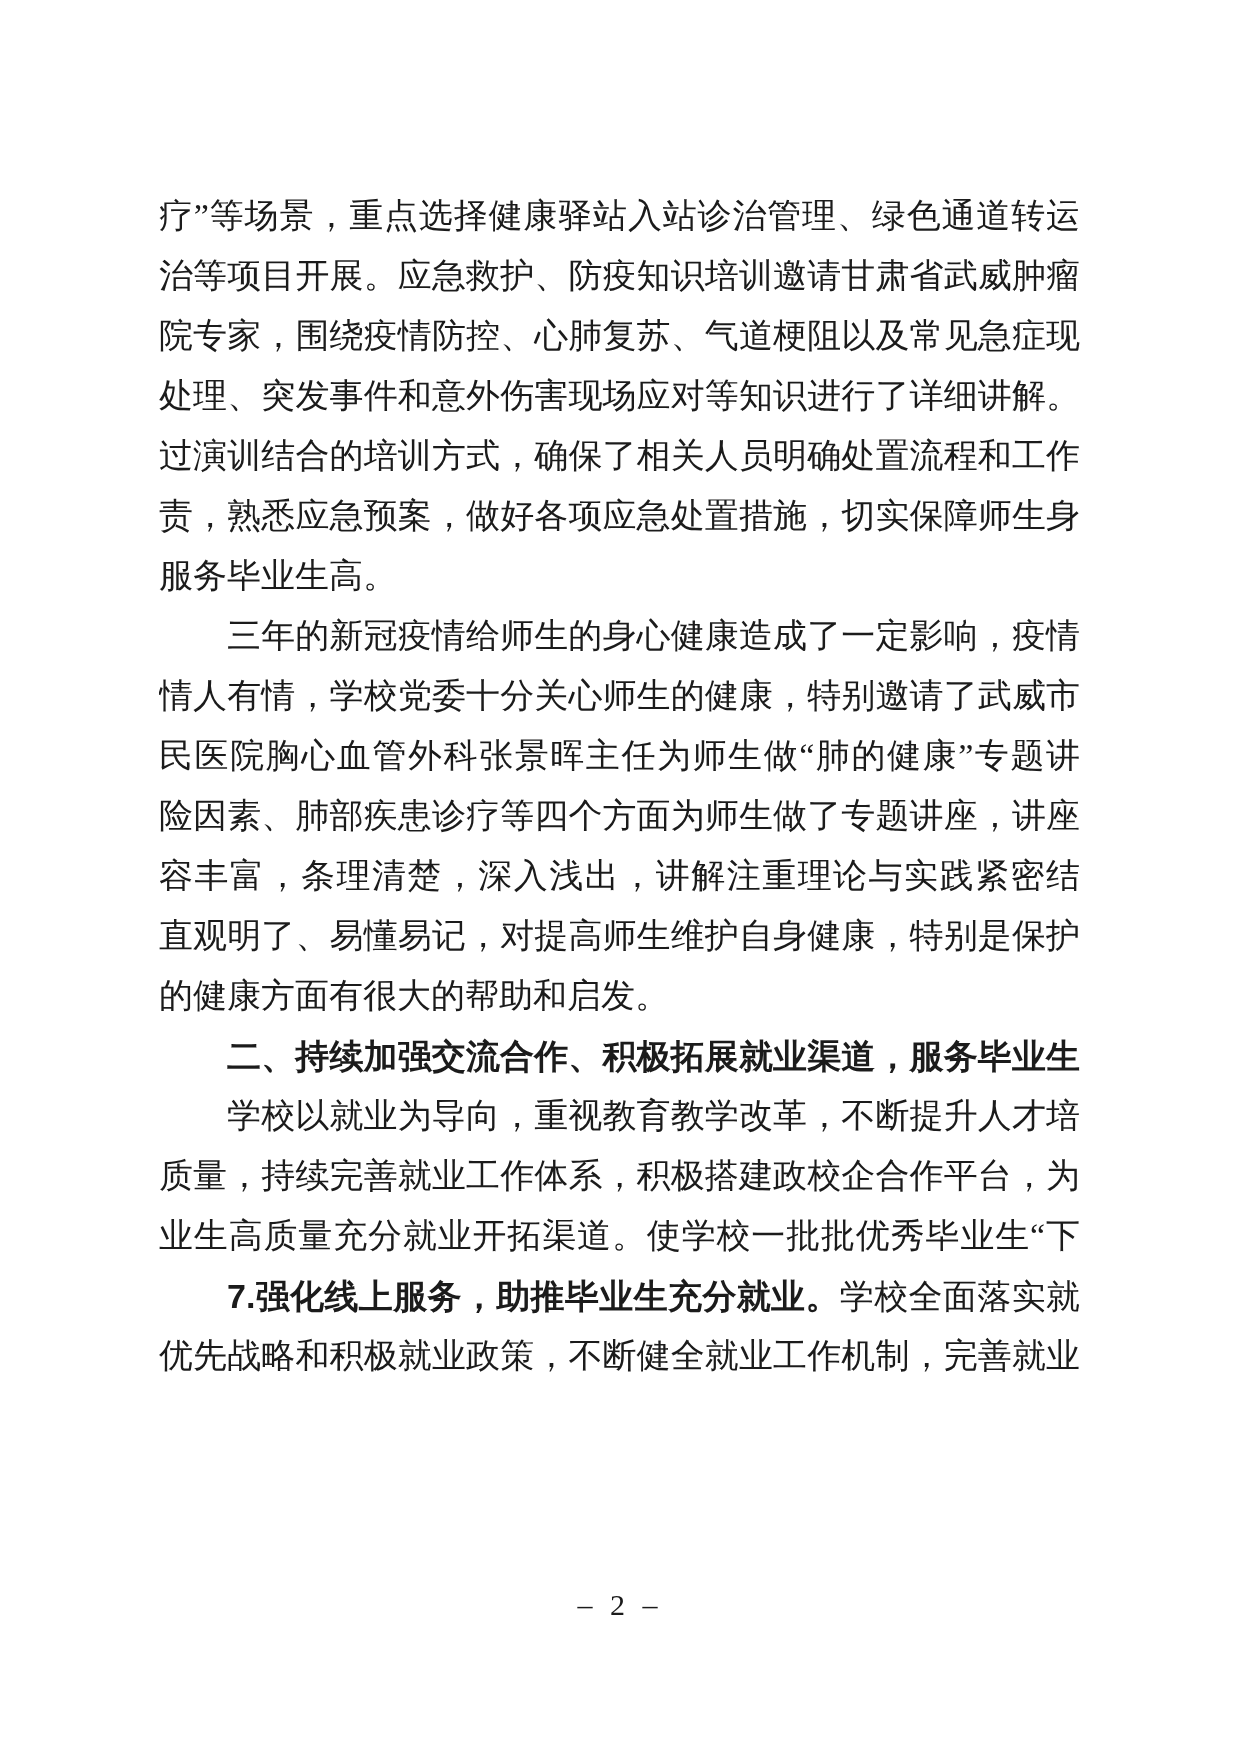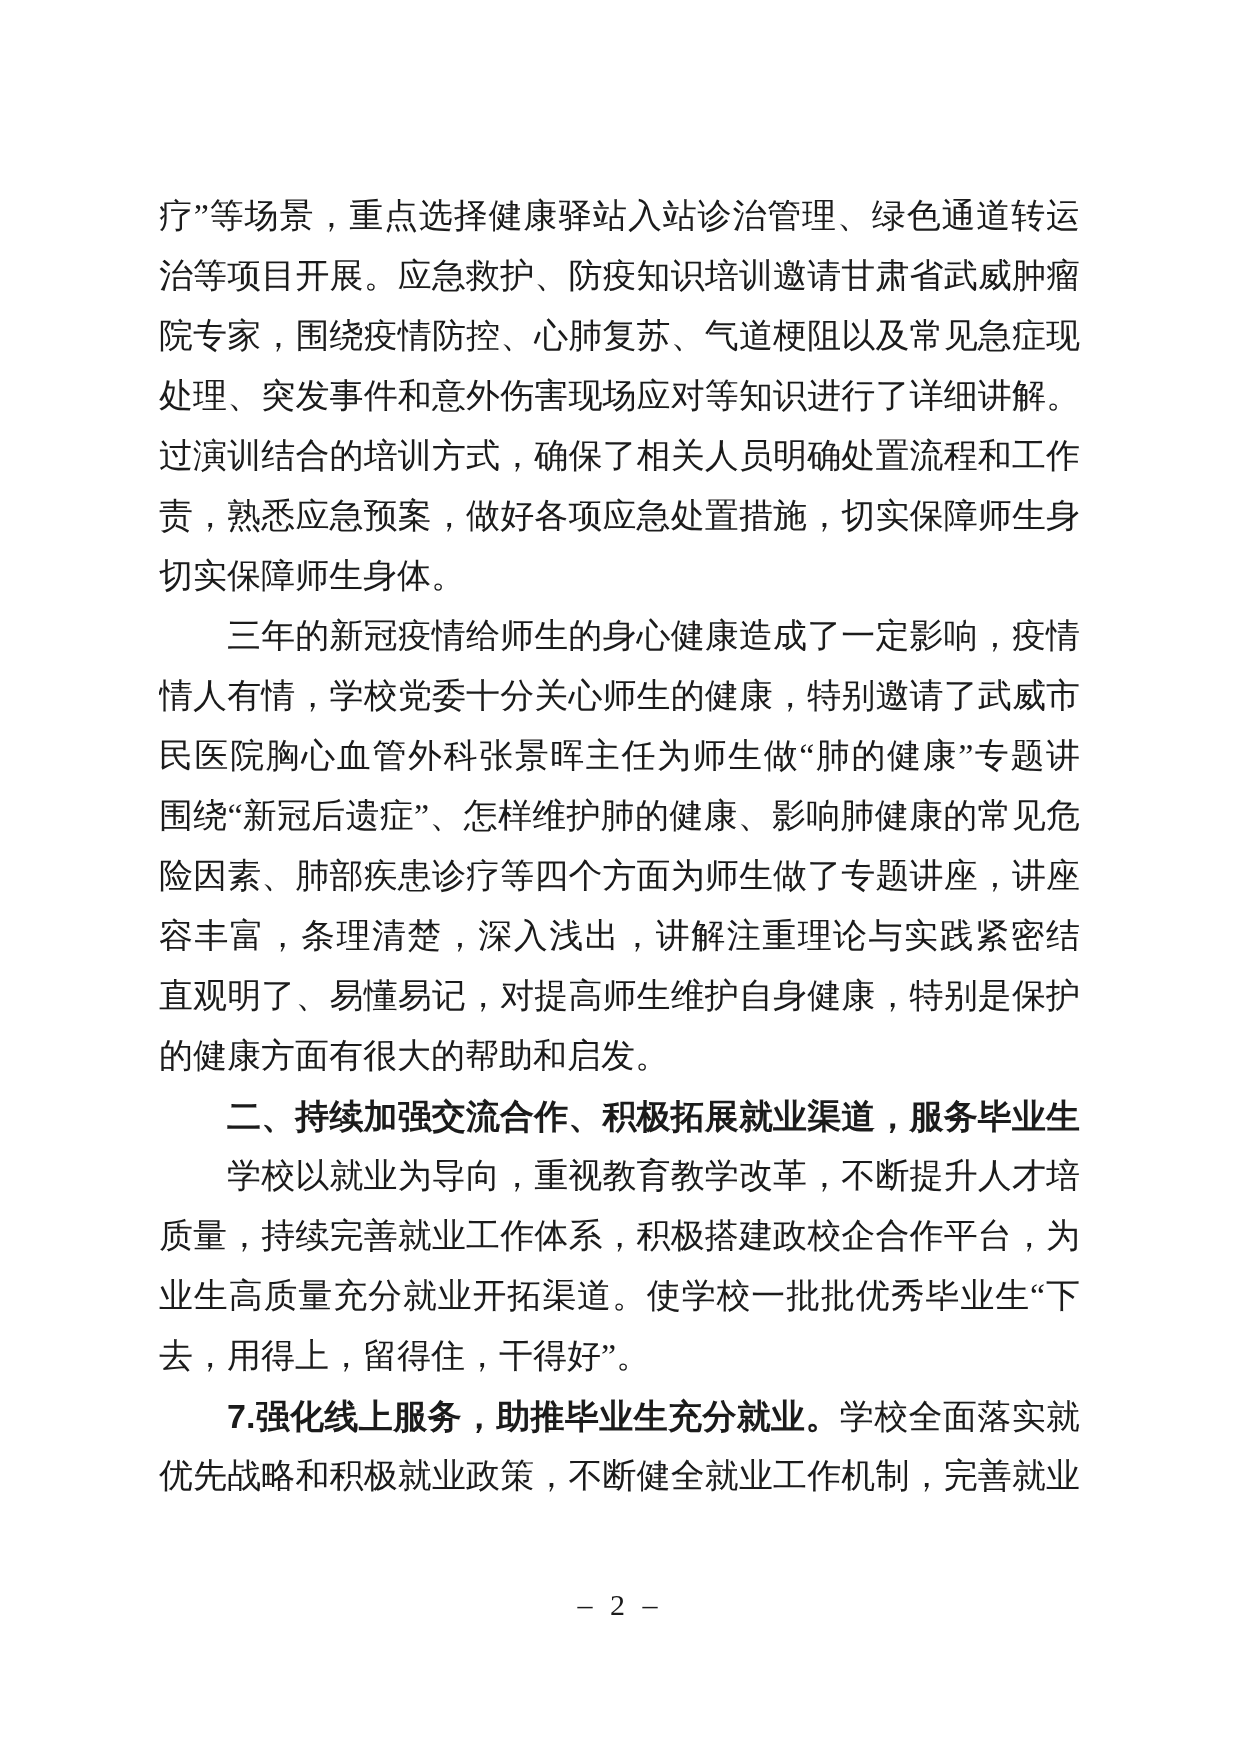--- a/index.html
+++ b/index.html
@@ -68,33 +68,31 @@
 <body>
 
 <div class="page">
   <div class="text-area" id="text-area">
       <div class="line"><span class="seg">疗”等场景，重点选择健康驿站入站诊治管理、绿色通道转运救</span></div>
       <div class="line"><span class="seg">治等项目开展。应急救护、防疫知识培训邀请甘肃省武威肿瘤医</span></div>
       <div class="line"><span class="seg">院专家，围绕疫情防控、心肺复苏、气道梗阻以及常见急症现场</span></div>
       <div class="line"><span class="seg">处理、突发事件和意外伤害现场应对等知识进行了详细讲解。通</span></div>
       <div class="line"><span class="seg">过演训结合的培训方式，确保了相关人员明确处置流程和工作职</span></div>
       <div class="line"><span class="seg">责，熟悉应急预案，做好各项应急处置措施，切实保障师生身体</span></div>
-      <div class="line end"><span class="seg">切实保障师生身体。</span></div>
+      <div class="line end"><span class="seg">服务毕业生高。</span></div>
       <div class="line indent"><span class="seg">三年的新冠疫情给师生的身心健康造成了一定影响，疫情无</span></div>
       <div class="line"><span class="seg">情人有情，学校党委十分关心师生的健康，特别邀请了武威市人</span></div>
       <div class="line"><span class="seg">民医院胸心血管外科张景晖主任为师生做“肺的健康”专题讲座。</span></div>
-      <div class="line"><span class="seg">围绕“新冠后遗症”、怎样维护肺的健康、影响肺健康的常见危</span></div>
       <div class="line"><span class="seg">险因素、肺部疾患诊疗等四个方面为师生做了专题讲座，讲座内</span></div>
       <div class="line"><span class="seg">容丰富，条理清楚，深入浅出，讲解注重理论与实践紧密结合，</span></div>
       <div class="line"><span class="seg">直观明了、易懂易记，对提高师生维护自身健康，特别是保护肺</span></div>
       <div class="line end"><span class="seg">的健康方面有很大的帮助和启发。</span></div>
       <div class="line indent"><span class="seg hei">二、持续加强交流合作、积极拓展就业渠道，服务毕业生高</span></div>
       <div class="line indent"><span class="seg">学校以就业为导向，重视教育教学改革，不断提升人才培养</span></div>
       <div class="line"><span class="seg">质量，持续完善就业工作体系，积极搭建政校企合作平台，为毕</span></div>
       <div class="line"><span class="seg">业生高质量充分就业开拓渠道。使学校一批批优秀毕业生“下得</span></div>
-      <div class="line end"><span class="seg">去，用得上，留得住，干得好”。</span></div>
       <div class="line indent"><span class="seg hei">7.强化线上服务，助推毕业生充分就业。</span><span class="seg">学校全面落实就业</span></div>
       <div class="line"><span class="seg">优先战略和积极就业政策，不断健全就业工作机制，完善就业工</span></div>
     </div>
   <div class="footer">
     <span class="page-num">– 2 –</span>
   </div>
 </div>
 
 </body></html>

